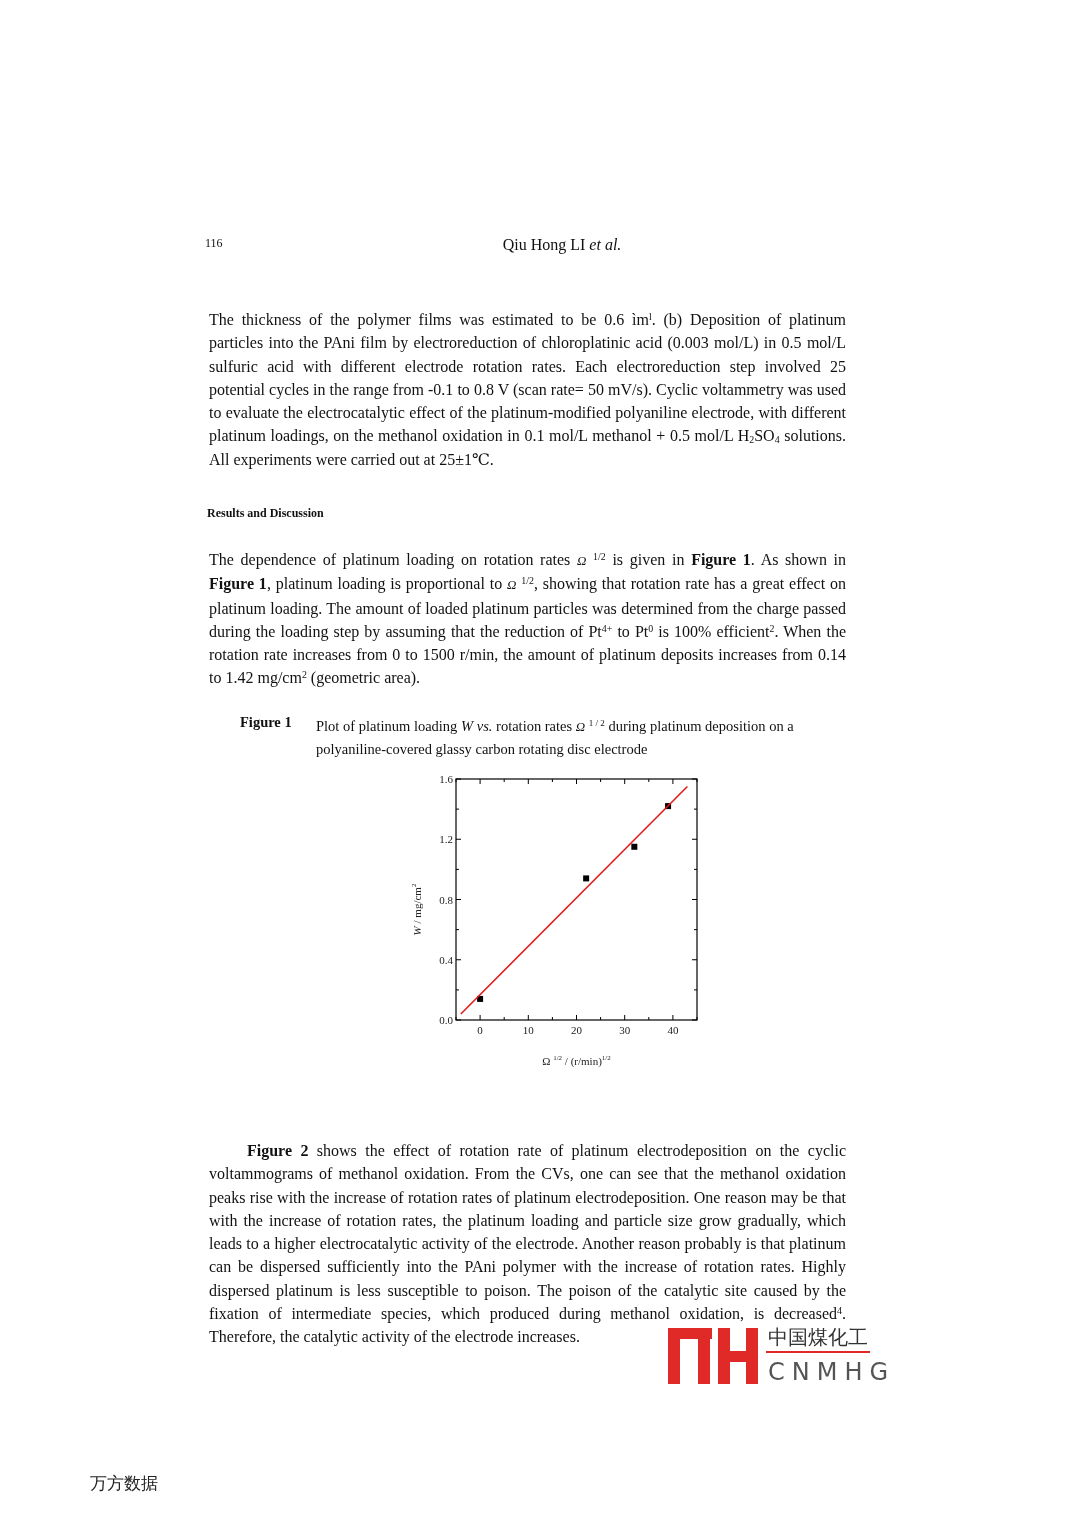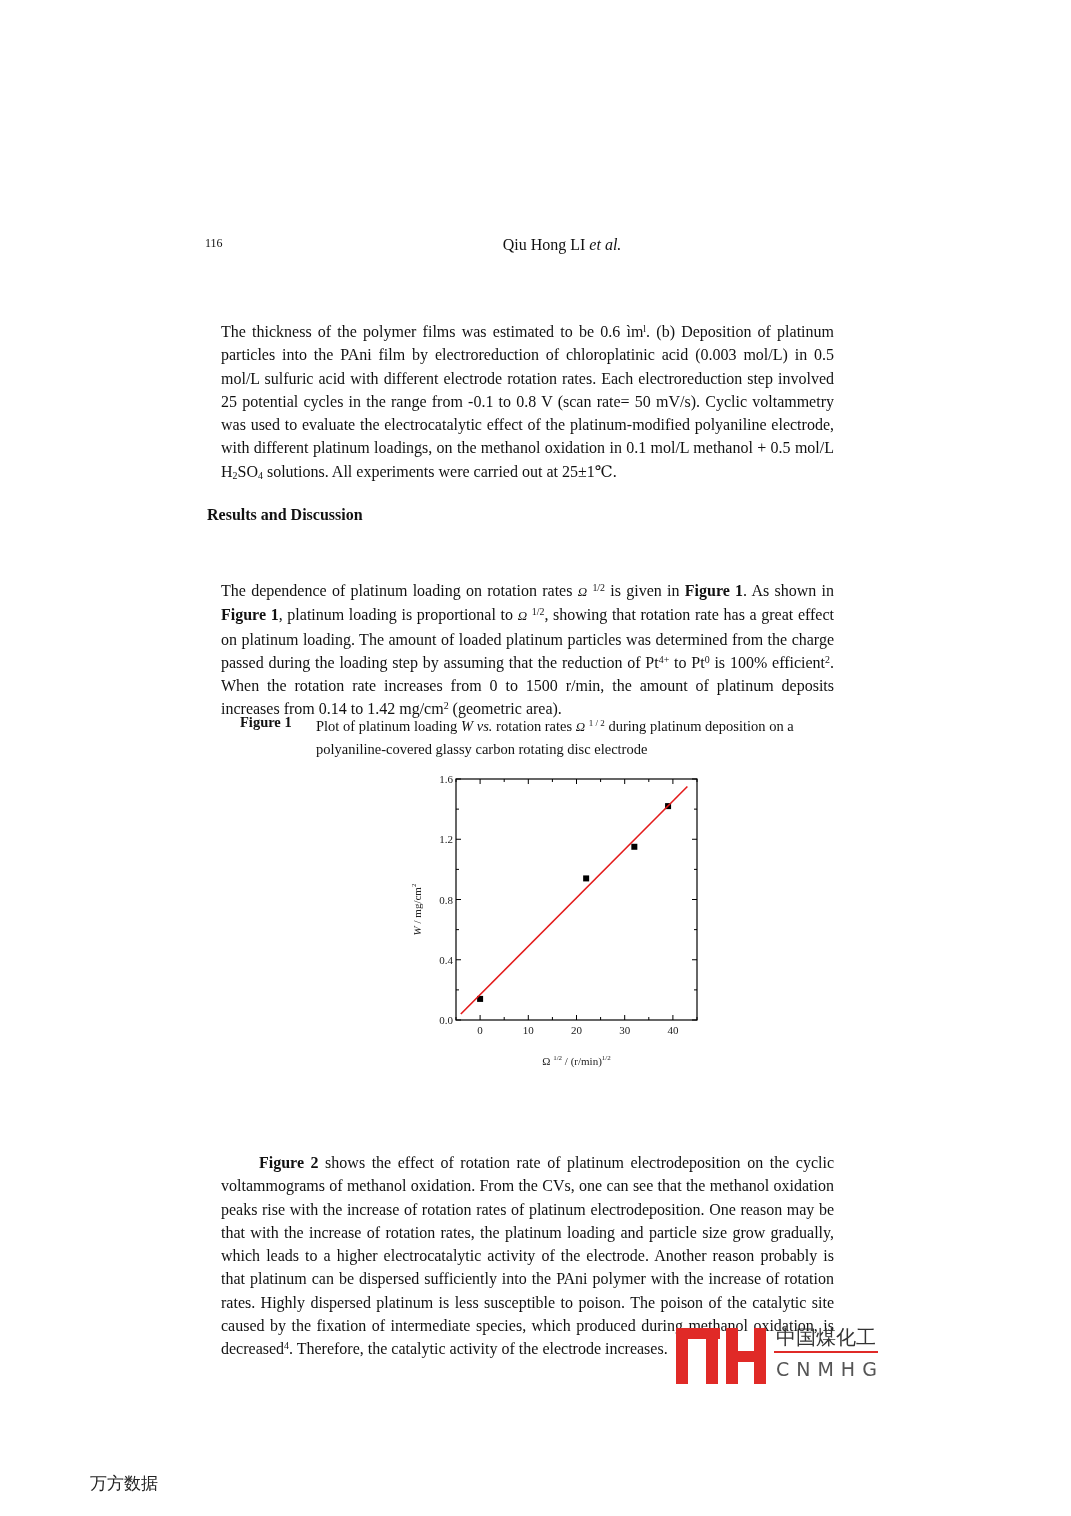--- a/index.html
+++ b/index.html
@@ -2,48 +2,48 @@
 <html><head>
 <meta charset="utf-8">
 <style>
   html, body { margin: 0; padding: 0; background: #ffffff; }
   body { width: 1071px; height: 1516px; position: relative; overflow: hidden;
          font-family: "Liberation Serif", "DejaVu Serif", serif; color: #111; }
   .abs { position: absolute; }
   .header-page { left: 205px; top: 236px; font-size: 12px; }
   .header-author { left: 0; width: 1060px; top: 236px; font-size: 16px; text-align: center; margin-left: 32px; }
   .para { left: 205px; width: 645px; font-size: 16px; line-height: 23.3px; text-align: justify; }
-  .para p { margin: 16px; }
-  .heading { left: 207px; top: 506px; font-size: 16px; font-weight: bold; }
+  .para p { margin: 4px; }
+  .heading { left: 207px; top: 506px; font-size: 12px; font-weight: bold; }
   .caption { left: 240px; top: 711px; width: 600px; font-size: 14.5px; line-height: 23px; }
   .caption .lbl { font-weight: bold; position: absolute; left: 0; top: 0; }
   .caption .txt { position: absolute; left: 76px; top: 4px; width: 500px; }
   sup { font-size: 0.62em; line-height: 0; vertical-align: 0.55em; }
   sub { font-size: 0.62em; line-height: 0; vertical-align: -0.2em; }
   .omega { font-style: italic; font-size: 13px; }
   .chart { left: 400px; top: 765px; }
-  .logo { left: 668px; top: 1326px; width: 210px; height: 62px; margin-left: 8px; }
+  .logo { left: 668px; top: 1326px; width: 210px; height: 62px; }
   .footer { left: 90px; top: 1472px; font-family: Liberation Serif, serif; font-size: 17px; color: #222; }
 </style>
 </head>
 <body>
 
 <div class="abs header-page">116</div>
 <div class="abs header-author">
   <span>Qiu Hong LI</span>
   <i>et al.</i>
 </div>
 
 <div class="abs para" style="top:304px;">
   <p><span>The thickness of the polymer films was estimated to be 0.6 ìm</span><sup>l</sup><span>.  (b) Deposition of platinum particles into the PAni film by electroreduction of chloroplatinic acid (0.003 mol/L) in 0.5 mol/L sulfuric acid with different electrode rotation rates.  Each electroreduction step involved 25 potential cycles in the range from -0.1 to 0.8 V (scan rate= 50 mV/s).  Cyclic voltammetry was used to evaluate the electrocatalytic effect of the platinum-modified polyaniline electrode, with different platinum loadings, on the methanol oxidation in 0.1 mol/L methanol + 0.5 mol/L H</span><sub>2</sub><span>SO</span><sub>4</sub><span> solutions.  All experiments were carried out at 25±1℃.</span></p>
 </div>
 
 <div class="abs heading">Results and Discussion</div>
 
-<div class="abs para" style="top:563px;">
+<div class="abs para" style="top:544px;">
   <p><span>The dependence of platinum loading on rotation rates  </span><span class="omega">Ω</span> <sup>1/2</sup><span> is given in </span><b>Figure 1</b><span>.   As shown in </span><b>Figure 1</b><span>, platinum loading is proportional to </span><span class="omega">Ω</span> <sup>1/2</sup><span>, showing that rotation rate has a great effect on platinum loading.   The amount of loaded platinum particles was determined from the charge passed during the loading step by assuming that the reduction of Pt</span><sup>4+</sup><span> to Pt</span><sup>0</sup><span> is 100% efficient</span><sup>2</sup><span>.   When the rotation rate increases from 0 to 1500 r/min, the amount of platinum deposits increases from 0.14 to 1.42 mg/cm</span><sup>2</sup><span> (geometric area).</span></p>
 </div>
 
 <div class="abs caption">
   <span class="lbl">Figure 1</span>
   <span class="txt"><span>Plot of platinum loading </span><i>W</i><i> vs.</i><span> rotation rates  </span><span class="omega">Ω</span> <sup>1 / 2</sup><span>  during platinum deposition on a polyaniline-covered glassy carbon rotating disc electrode</span></span>
 </div>
 
 <svg class="abs chart" id="chart" width="310" height="310" xmlns="http://www.w3.org/2000/svg">
     <rect x="56" y="14" width="241" height="241" fill="none" stroke="#000" stroke-width="1.2"></rect>
@@ -116,16 +116,16 @@
       <rect x="0" y="2" width="12" height="56"></rect>
       <rect x="0" y="2" width="44" height="11"></rect>
       <rect x="30" y="2" width="12" height="56"></rect>
       <rect x="50" y="2" width="12" height="56"></rect>
       <rect x="50" y="25" width="40" height="11"></rect>
       <rect x="78" y="2" width="12" height="56"></rect>
     </g>
     <rect x="98" y="25" width="104" height="2" fill="#e02a27"></rect>
   </svg>
   <div class="abs" style="left:100px;top:-2px;font-family:'DejaVu Sans',sans-serif;font-size:20px;color:#333;">中国煤化工</div>
-  <div class="abs" style="left:100px;top:32px;font-family:'DejaVu Sans',sans-serif;font-size:19px;letter-spacing:7px;color:#555;">CNMHG</div>
+  <div class="abs" style="left:100px;top:32px;font-family:'DejaVu Sans',sans-serif;font-size:24px;letter-spacing:7px;color:#555;">CNMHG</div>
 </div>
 
 <div class="abs footer">万方数据</div>
 
 </body></html>

